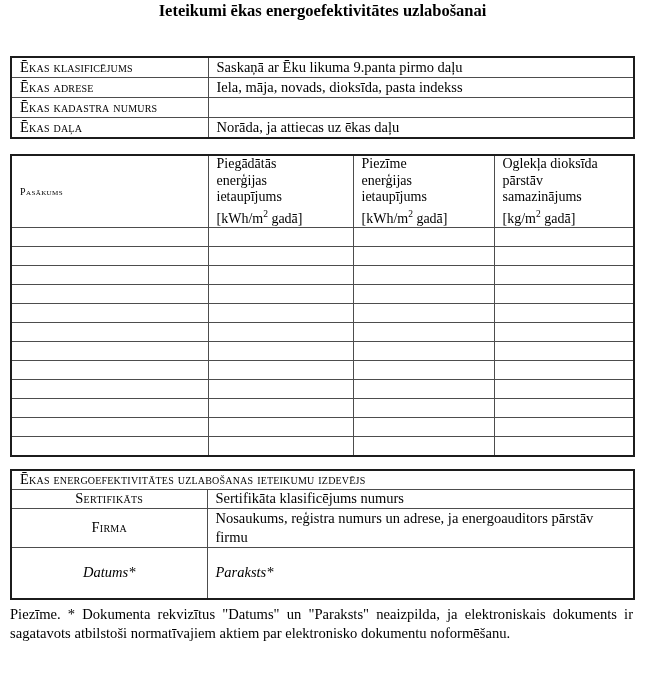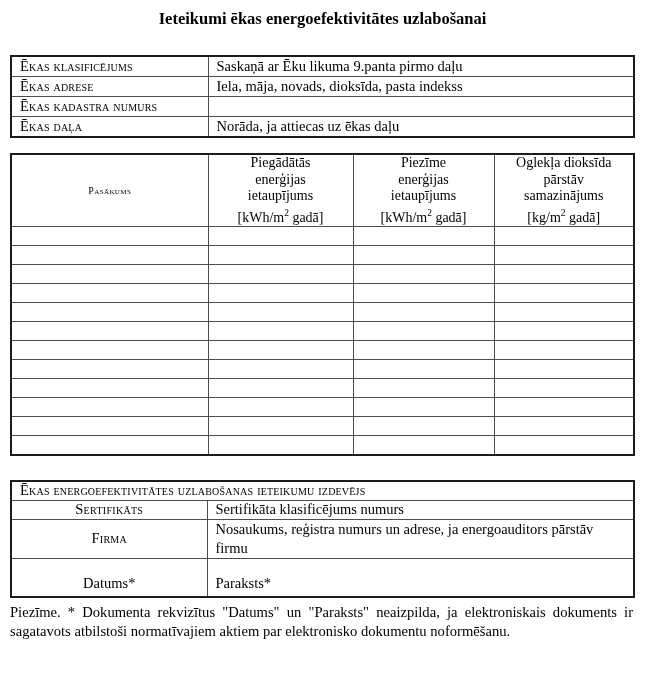--- a/index.html
+++ b/index.html
@@ -3,60 +3,60 @@
 <meta charset="utf-8">
 <style>
   html,body{margin:0;padding:0;}
   body{
     width:645px;height:674px;background:#ffffff;
     font-family:"Liberation Serif", serif;color:#000;
     -webkit-font-smoothing:antialiased;
   }
   .page{position:relative;width:645px;height:674px;overflow:hidden;}
   .doc-title{
-    margin:0;padding-top:9px;text-align:center;
+    margin:0;padding-top:1px;text-align:center;
     font-size:16.5px;font-weight:bold;line-height:20px;
   }
   table.doc-table{
     border-collapse:collapse;table-layout:fixed;
     border:2px solid #1c1c1c;margin-left:10px;width:623px;
   }
   .doc-table td,.doc-table th{
     border:1px solid #4d4d4d;padding:0 8px;vertical-align:middle;
     font-weight:normal;overflow:hidden;
   }
   
-  .t-building{margin-top:26px;padding-left:44px;}
+  .t-building{margin-top:35px;padding-left:44px;}
   .t-building td{height:19px;font-size:14.5px;}
   .label-cell{
     font-variant:small-caps;font-weight:bold;font-size:13.5px;
     padding-left:6px;letter-spacing:0.2px;
   }
   
   .t-measures{margin-top:15px;}
-  .t-measures th{height:68px;font-size:14px;line-height:16.5px;text-align:center;}
+  .t-measures th{height:68px;font-size:14px;line-height:16.5px;text-align:left;}
   .t-measures td.empty-cell{height:18px;}
   .pasakums{
     font-variant:small-caps;font-size:10px;letter-spacing:0.4px;font-weight:normal;
   }
   .unit sup{font-size:9.5px;}
   
-  .t-issuer{margin-top:24px;}
+  .t-issuer{margin-top:12px;}
   .t-issuer td{font-size:14.5px;}
   .issuer-header{
     font-variant:small-caps;font-weight:bold;font-size:13.5px;
     height:18px;padding-left:4px;letter-spacing:0.2px;
   }
   .issuer-label{
     font-variant:small-caps;font-size:14px;text-align:center;
     font-weight:normal;letter-spacing:0.3px;
   }
   .row-simple td{height:18px;}
   .row-firma td{height:38px;line-height:19px;}
-  .row-datums td{height:33px;vertical-align:bottom;padding-bottom:4px;}
+  .row-datums td{height:33px;vertical-align:bottom;padding-bottom:17px;font-style:italic;}
   .datums-label{text-align:center;font-size:14.5px;}
   
   .footnote{
     margin:5px 10px 0 10px;width:623px;
     font-size:14.6px;line-height:19.5px;text-align:justify;
   }
 </style>
 </head>
 <body>
 

